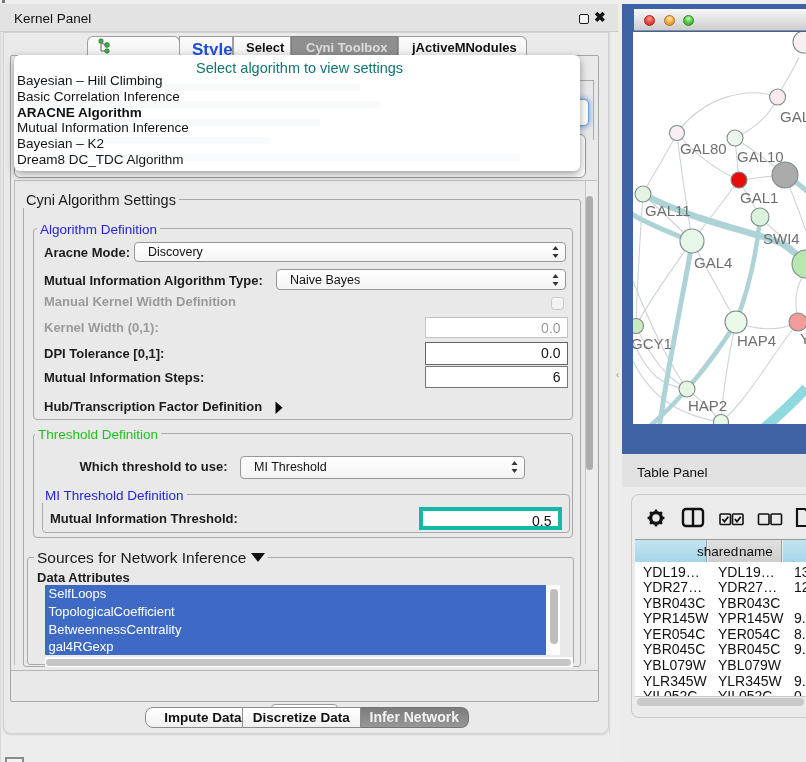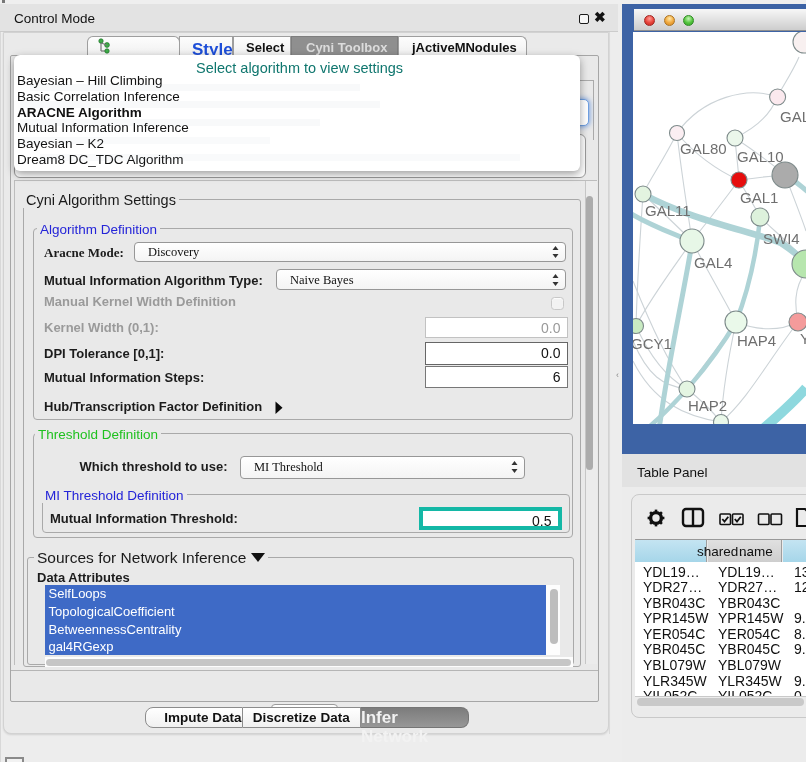--- a/index.html
+++ b/index.html
@@ -4,33 +4,33 @@
 <style>
 * { margin:0; padding:0; box-sizing:border-box; }
 html,body { width:806px; height:762px; overflow:hidden; }
 body { font-family:"Liberation Sans", sans-serif; background:#ededed; position:relative; }
 .abs { position:absolute; }
 .lbl { font-size:13px; font-weight:bold; color:#1c1c1c; white-space:nowrap; }
 .dis { color:#9a9a9a; }
 .gbox { position:absolute; border:1px solid #a9a9a9; border-radius:4px; }
 .glab { position:absolute; top:-9px; background:#e9e9e9; padding:0 3px; font-size:14.5px; white-space:nowrap; }
 .combo { position:absolute; border:1px solid #979797; border-radius:4px; background:linear-gradient(#ffffff,#f4f4f4); font-size:12.5px; color:#111; }
-.combo .ct { position:absolute; left:13px; top:50%; transform:translateY(-50%); white-space:nowrap;font-family:Liberation Serif, serif; }
+.combo .ct { position:absolute; left:13px; top:50%; transform:translateY(-50%); white-space:nowrap; }
 .combo .arr { position:absolute; right:6px; top:50%; transform:translateY(-50%); width:7px; height:12px; }
 .field { position:absolute; background:#fff; font-size:14px; color:#111; text-align:right; padding-right:6px; line-height:19px; }
 </style>
 </head>
 <body>
 
 <div class="abs" style="left:0;top:0;width:1px;height:762px;background:#d8d8d8;"></div>
 <div class="abs" style="left:0;top:0;width:806px;height:4px;background:#efefef;"></div>
 <div class="abs" style="left:2px;top:0;width:3px;height:3px;background:#777;"></div>
 
 <div class="abs" style="left:0;top:4px;width:618px;height:28px;background:#e3e3e3;border-bottom:1px solid #cccccc;"></div>
-<div class="abs" style="left:14px;top:11px;font-size:13.5px;color:#111;">Control Mode</div>
+<div class="abs" style="left:14px;top:11px;font-size:13.5px;color:#111;">Kernel Panel</div>
 <div class="abs" style="left:579px;top:14px;width:10px;height:10px;border:1.6px solid #1a1a1a;border-radius:2px;background:#f5f5f5;"></div>
 <div class="abs" style="left:594px;top:9px;font-size:14px;font-weight:bold;color:#111;">✖</div>
 
 <div class="abs" style="left:3px;top:32px;width:606px;height:702px;background:#eaeaea;border:1px solid #d2d2d2;border-radius:0 0 8px 8px;box-shadow:0 1px 2px rgba(0,0,0,0.12);"></div>
 
 <div class="abs" style="left:87px;top:36px;width:92.5px;height:20px;border:1px solid #9e9e9e;border-bottom:none;border-radius:6px 6px 0 0;background:linear-gradient(#fdfdfd,#f0f0f0);"></div>
 <div class="abs" style="left:179px;top:36px;width:54px;height:20px;border:1px solid #9e9e9e;border-bottom:none;background:linear-gradient(#fdfdfd,#f0f0f0);"></div>
 <div class="abs" style="left:233px;top:36px;width:58px;height:20px;border:1px solid #9e9e9e;border-bottom:none;background:linear-gradient(#fdfdfd,#f0f0f0);"></div>
 <div class="abs" style="left:291px;top:36px;width:107px;height:20px;border:1px solid #7e7e7e;border-bottom:none;background:#8f8f8f;"></div>
 <div class="abs" style="left:397.5px;top:36px;width:129.5px;height:20px;border:1px solid #9e9e9e;border-bottom:none;border-radius:0 6px 0 0;background:linear-gradient(#fdfdfd,#f0f0f0);"></div>
@@ -55,21 +55,21 @@
 <div class="abs" style="left:14px;top:134px;width:572px;height:44px;border:1px solid #9a9a9a;border-radius:6px;background:#fdfdfd;"></div>
 
 <div class="abs" style="left:14px;top:180px;width:583px;height:485px;border-left:1px solid #bdbdbd;border-top:1px solid #bdbdbd;"></div>
 
 <div class="gbox" style="left:23px;top:199px;width:558px;height:468px;border-radius:3px;"></div>
 <div class="glab" style="left:23px;top:192px;color:#1a1a1a;">Cyni Algorithm Settings</div>
 
 <div class="gbox" style="left:33px;top:228px;width:540px;height:192px;"></div>
 <div class="glab" style="left:37px;top:221.5px;font-size:13.5px;color:#2424d8;">Algorithm Definition</div>
 
-<div class="lbl abs" style="left:44px;top:244.5px;font-family:Liberation Serif, serif;">Aracne Mode:</div>
+<div class="lbl abs" style="left:44px;top:244.5px;">Aracne Mode:</div>
 <div class="combo" style="left:134px;top:241.5px;width:431.5px;height:20.5px;">
     <span class="ct">Discovery</span>
     <svg class="arr" viewBox="0 0 7 12">
       <path d="M3.5 0 L6.5 4 L0.5 4 Z" fill="#333"></path>
       <path d="M3.5 12 L6.5 8 L0.5 8 Z" fill="#333"></path>
     </svg>
   </div>
 
 <div class="lbl abs" style="left:44px;top:272.5px;">Mutual Information Algorithm Type:</div>
 <div class="combo" style="left:276px;top:269.3px;width:289.5px;height:20.5px;">
@@ -125,21 +125,21 @@
 <div class="abs" style="left:46px;top:658.5px;width:525px;height:7.5px;background:#c6c6c6;border-radius:4px;"></div>
 
 <div class="abs" style="left:585px;top:181px;width:12px;height:483px;background:#ececec;border-left:1px solid #c6c6c6;"></div>
 <div class="abs" style="left:586px;top:196px;width:7px;height:274px;background:#acacac;border-radius:3.5px;"></div>
 
 <div class="abs" style="left:11px;top:669.5px;width:587px;height:1.5px;background:#b5b5b5;"></div>
 <div class="abs" style="left:271px;top:704px;width:67px;height:19px;border:1px solid #9b9b9b;border-radius:4px;background:linear-gradient(#ffffff,#ececec);text-align:center;font-size:13px;font-weight:600;color:#111;line-height:17px;">Apply</div>
 
 <div class="abs" style="left:145px;top:707px;width:97.5px;height:21px;border:1px solid #8c8c8c;border-radius:8px 0 0 8px;background:linear-gradient(#ffffff,#f0f0f0);text-align:right;font-size:13.5px;font-weight:600;color:#111;line-height:19px;">Impute Data</div>
 <div class="abs" style="left:242.5px;top:707px;width:118.5px;height:21px;border:1px solid #8c8c8c;border-left:none;background:linear-gradient(#ffffff,#f0f0f0);text-align:center;font-size:13.5px;font-weight:600;color:#111;line-height:19px;">Discretize Data</div>
-<div class="abs" style="left:361px;top:707px;width:107.5px;height:21px;border:1px solid #757575;border-left:none;border-radius:0 8px 8px 0;background:linear-gradient(#7c7c7c,#979797);font-size:17px;font-weight:600;color:#f2f2f2;line-height:19px;">Infer Network</div>
+<div class="abs" style="left:361px;top:707px;width:107.5px;height:21px;border:1px solid #757575;border-left:none;border-radius:0 8px 8px 0;background:linear-gradient(#7c7c7c,#979797);text-align:center;font-size:14px;font-weight:600;color:#f2f2f2;line-height:19px;">Infer Network</div>
 
 <div class="abs" style="left:5px;top:757px;width:19px;height:10px;border:2px solid #8a8a8a;background:#f2f2f2;"></div>
 
 <div class="abs" style="left:14px;top:54.5px;width:566px;height:116.5px;background:#ffffff;border-radius:6px;box-shadow:0 3px 9px rgba(0,0,0,0.38);"></div>
 <div class="abs" style="left:196px;top:60px;width:210px;font-size:14.5px;color:#0f766e;white-space:nowrap;">Select algorithm to view settings</div>
 <div class="abs" style="left:17px;top:73px;font-size:13.5px;color:#111;line-height:15.8px;">
 Bayesian – Hill Climbing<br>
 Basic Correlation Inference<br>
 <b>ARACNE Algorithm</b><br>
 Mutual Information Inference<br>

